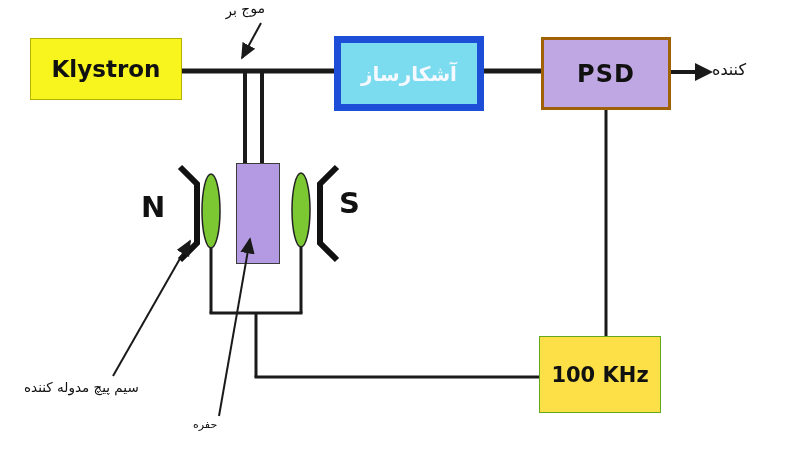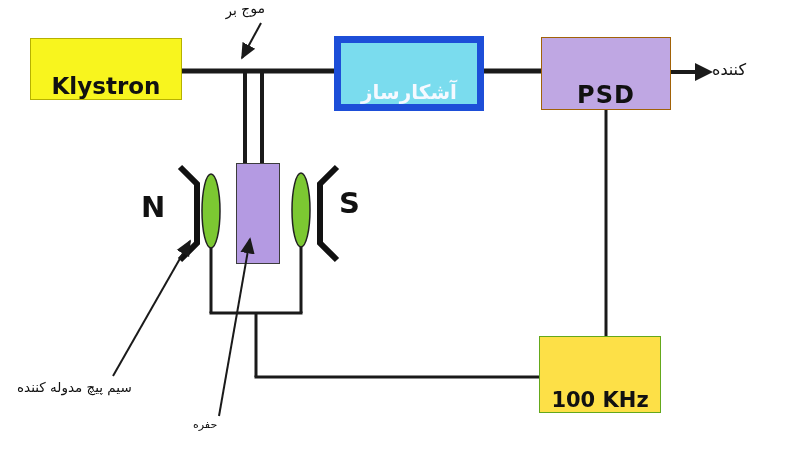--- a/index.html
+++ b/index.html
@@ -1,34 +1,34 @@
 <!DOCTYPE html>
 <html><head>
 <meta charset="utf-8">
 <style>
   * { margin:0; padding:0; box-sizing:border-box; }
   html,body { background:#ffffff; }
   body { font-family:"DejaVu Sans", sans-serif; }
   .stage { position:relative; width:800px; height:450px; background:#ffffff; overflow:hidden; }
   svg.layer { position:absolute; left:0; top:0; pointer-events:none; }
 
-  .box { position:absolute; display:flex; align-items:flex-end; justify-content:center;
+  .box { position:absolute; display:flex; align-items:center; justify-content:center;
          font-weight:bold; color:#111; text-align:center; }
   .klystron   { left:30px;  top:38px;  width:152px; height:62px; background:#f8f51e; border:1px solid #b6b100; font-size:23px; }
   .detector   { left:334px; top:36px;  width:150px; height:75px; background:#7adcee; border:7px solid #1d4ed8; color:#f6f9ff; font-size:20px; }
-  .psd        { left:541px; top:37px;  width:130px; height:73px; background:#bfa7e3; border:1px solid #a16207; font-size:24px; letter-spacing:1px; }
+  .psd        { left:541px; top:37px;  width:130px; height:73px; background:#bfa7e3; border:3px solid #a16207; font-size:24px; letter-spacing:1px; }
   .oscillator { left:539px; top:336px; width:122px; height:77px; background:#fde047; border:1px solid #64a81b; font-size:21px; }
   .cavity     { left:236px; top:163px; width:44px;  height:101px; background:#b49ae2; border:1px solid #3c3c3c; }
 
   .lbl { position:absolute; color:#111; white-space:nowrap; }
   .pole-n        { left:141px; top:190px; font-size:29px; font-weight:bold; }
   .pole-s        { left:339px; top:186px; font-size:29px; font-weight:bold; }
   .lbl-waveguide { left:225px; top:1px;   font-size:14px; transform:rotate(-5deg); }
   .lbl-recorder  { left:712px; top:60px;  font-size:16px; }
-  .lbl-modcoil   { left:17px;  top:379px; font-size:13.5px; }
+  .lbl-modcoil   { left:24px;  top:379px; font-size:13.5px; }
   .lbl-cavity    { left:193px; top:418px; font-size:11px; }
 </style>
 </head>
 <body>
 
 <div class="stage">
 
   <svg class="layer" width="800" height="450" viewBox="0 0 800 450">
     <line x1="182" y1="71" x2="334" y2="71" stroke="#1a1a1a" stroke-width="5"></line>
     <line x1="484" y1="71" x2="541" y2="71" stroke="#1a1a1a" stroke-width="5"></line>

